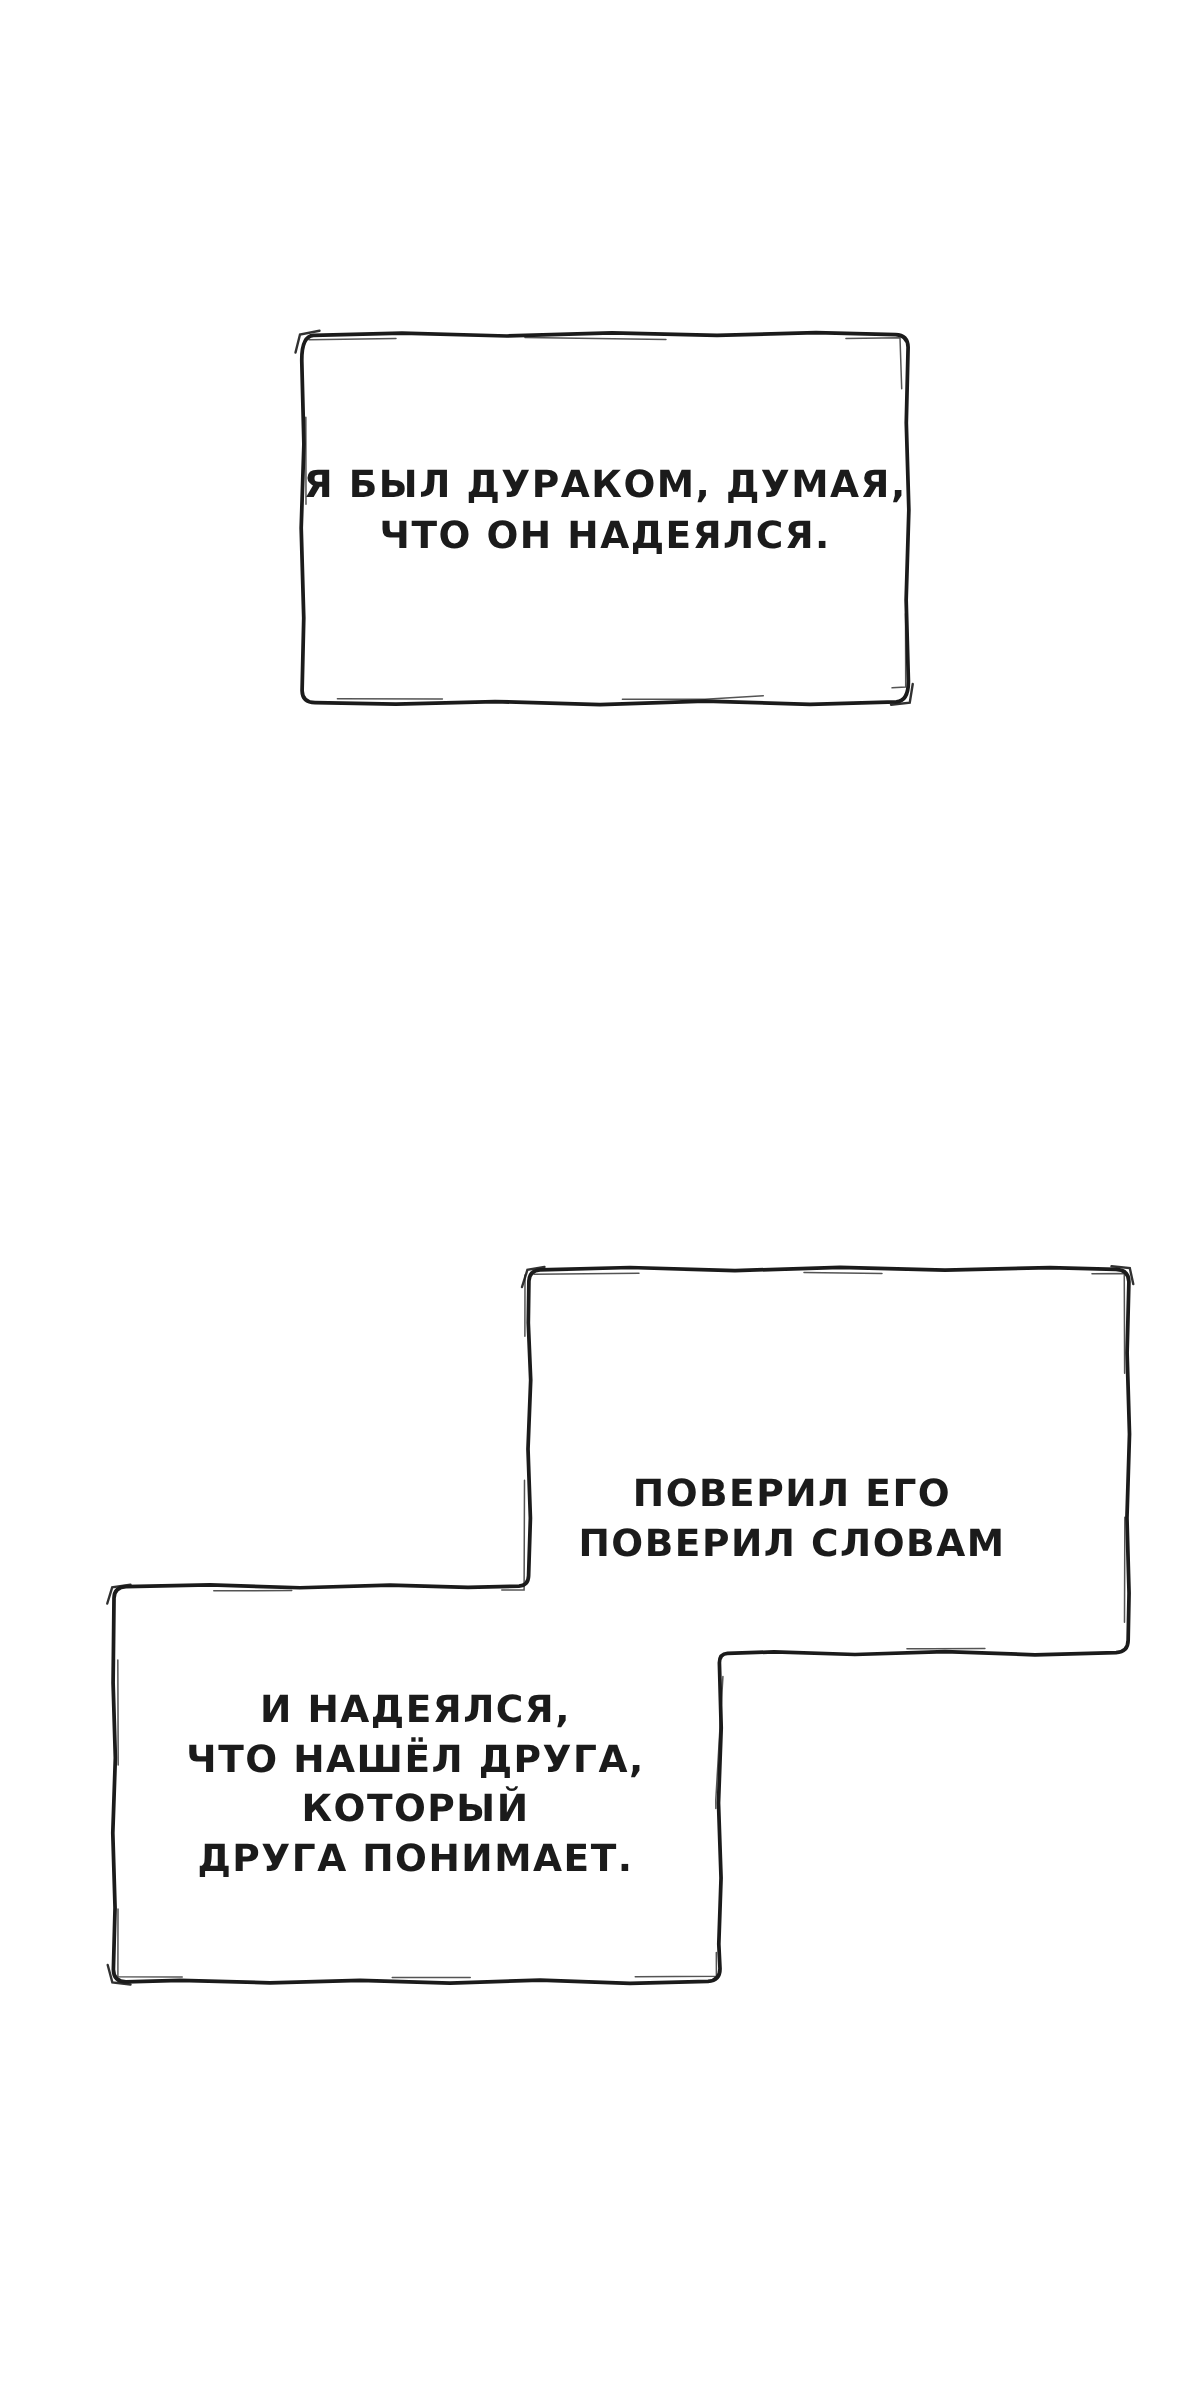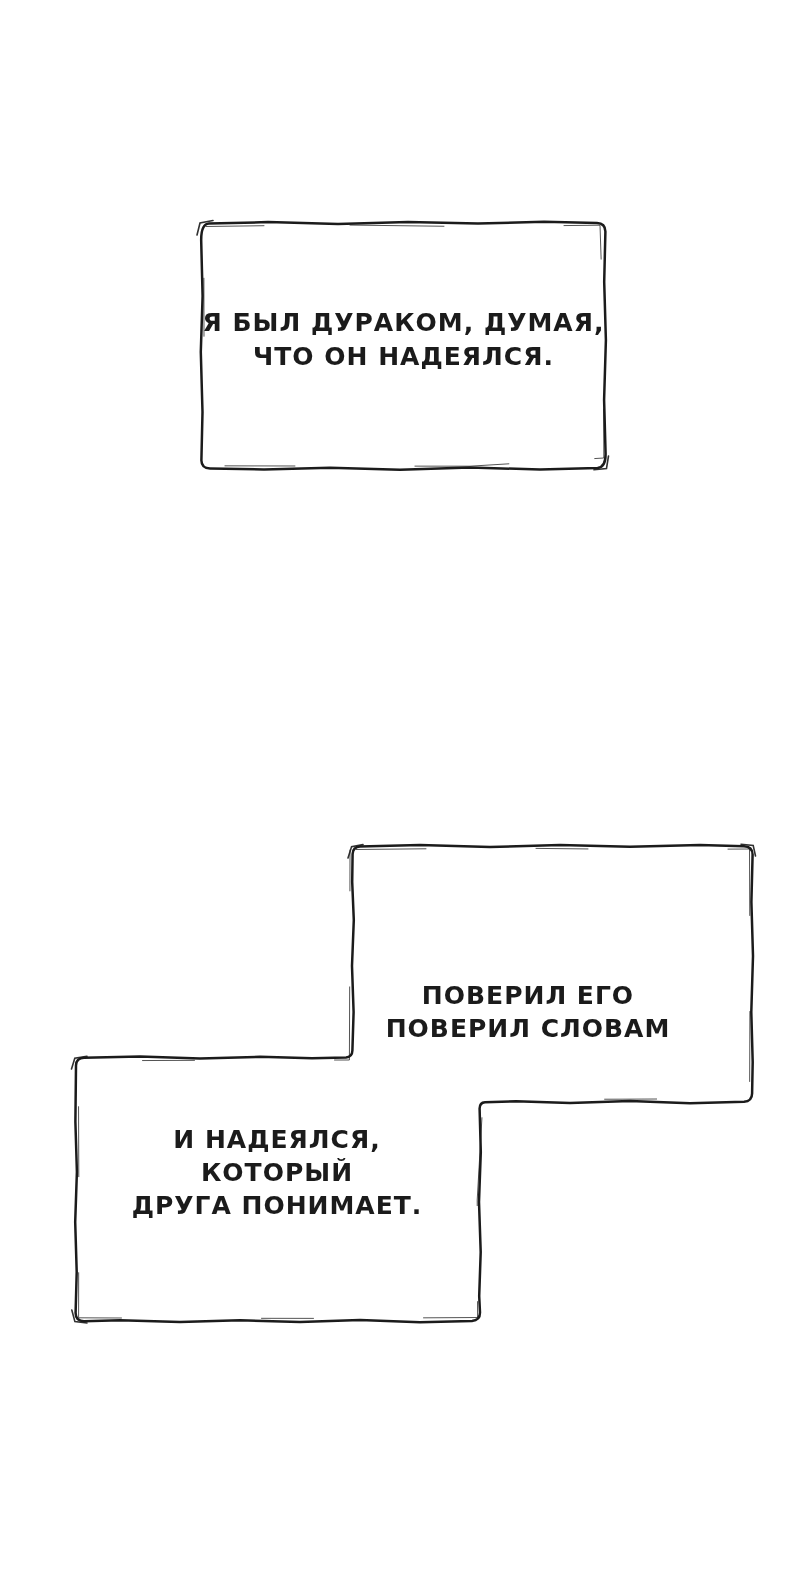--- a/index.html
+++ b/index.html
@@ -87,17 +87,18 @@
     <span class="line">ЧТО ОН НАДЕЯЛСЯ.</span>
   </div>
 
   <div class="caption caption-2">
     <span class="line">ПОВЕРИЛ ЕГО</span>
     <span class="line">ПОВЕРИЛ СЛОВАМ</span>
   </div>
 
   <div class="caption caption-3">
     <span class="line">И НАДЕЯЛСЯ,</span>
+    <span class="line">ЧТО НАШЁЛ ДРУГА,</span>
     <span class="line">КОТОРЫЙ</span>
     <span class="line">ДРУГА ПОНИМАЕТ.</span>
   </div>
 
 </div>
 
 </body></html>

